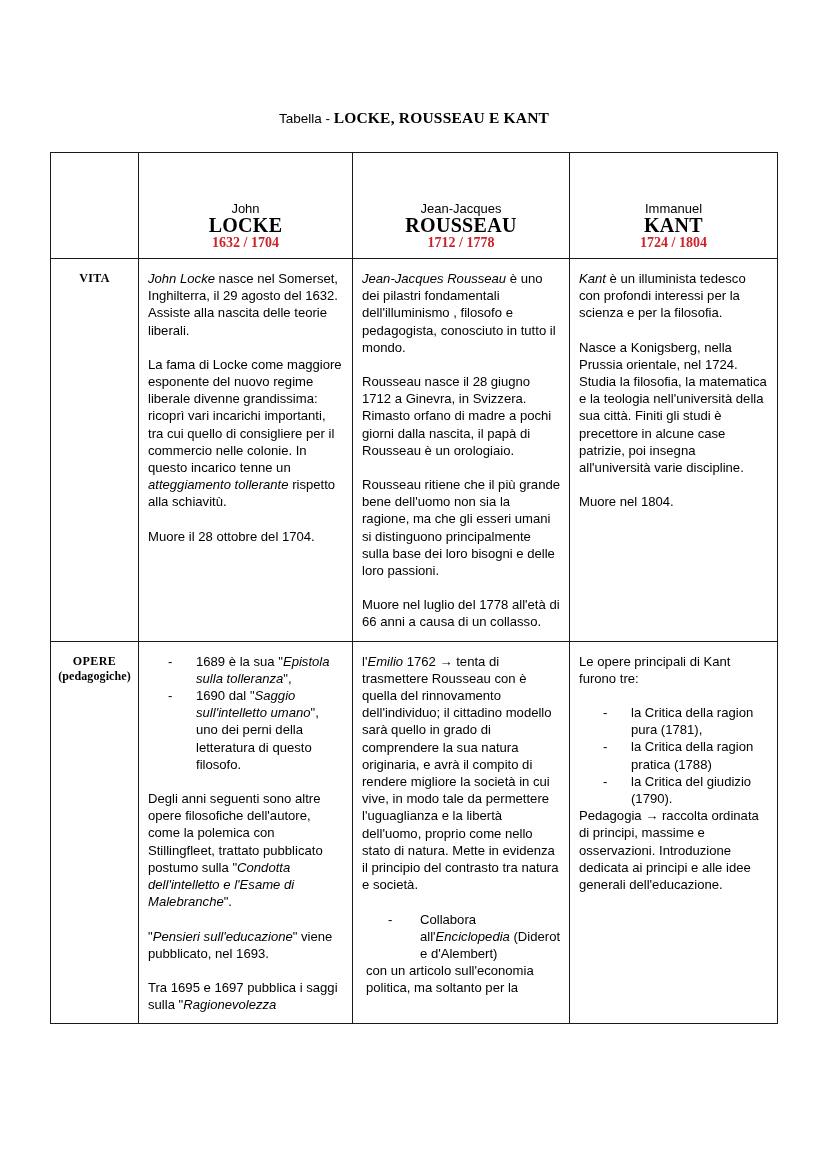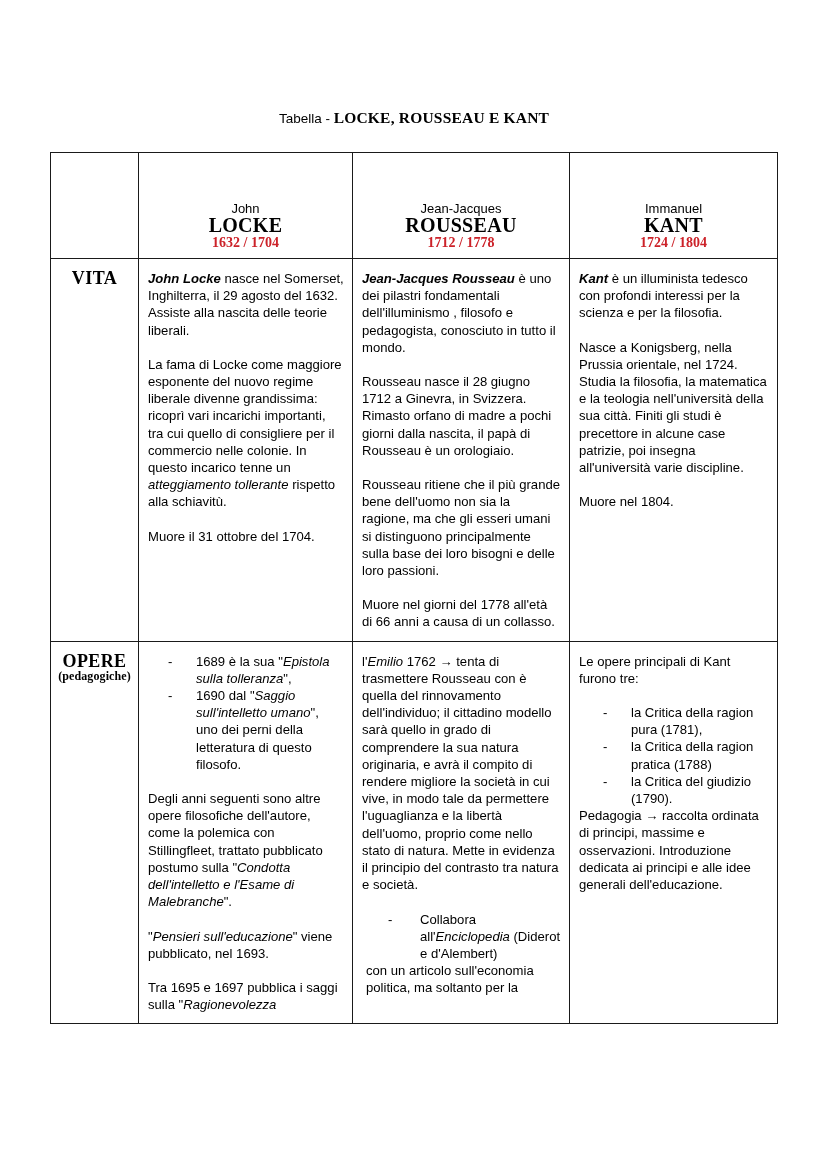--- a/index.html
+++ b/index.html
@@ -95,21 +95,21 @@
 
   
   .rowlabel {
     text-align: center;
     font-family: "Liberation Serif", serif;
     font-weight: 700;
     padding: 12px 4px 4px 4px !important;
   }
   .rl-main {
     display: block;
-    font-size: 18px;
+    font-size: 12px;
     letter-spacing: .4px;
     line-height: 15px;
   }
   .rl-sub {
     display: block;
     font-size: 12px;
     line-height: 15px;
     letter-spacing: .1px;
   }
 
@@ -119,21 +119,21 @@
     font-family: "Liberation Sans", sans-serif;
     font-size: 13.1px;
     line-height: 17.2px;
   }
   .body-cell p {
     margin: 0 0 17px 0;
   }
   .body-cell p:last-child { margin-bottom: 0; }
   b { font-weight: 400; }
   i { font-style: italic; }
-  .bi { font-weight: 700; font-style: italic; }
+  .bi { font-weight: 400; font-style: italic; }
 
   
   ul.dash {
     list-style: none;
     margin: 0 0 0 0;
     padding: 0;
   }
   ul.dash li {
     position: relative;
     padding-left: 48px;
@@ -191,28 +191,28 @@
       </tr>
 
       <tr>
         <td class="rowlabel">
           <span class="rl-main">VITA</span>
         </td>
 
         <td class="body-cell">
           <p><span class="bi">John Locke</span><span> nasce nel Somerset, Inghilterra, il 29 agosto del 1632.  Assiste alla nascita delle teorie liberali.</span></p>
           <p><span>La fama di Locke come maggiore esponente del nuovo regime liberale divenne grandissima: ricoprì vari incarichi importanti, tra cui quello di consigliere per il commercio nelle colonie. In questo incarico tenne un </span><i>atteggiamento tollerante</i><span> rispetto alla schiavitù.</span></p>
-          <p><span>Muore il 31 ottobre del </span><b>1704</b><span>.</span></p>
+          <p><span>Muore il 28 ottobre del </span><b>1704</b><span>.</span></p>
         </td>
 
         <td class="body-cell">
           <p><span class="bi">Jean-Jacques Rousseau</span><span> è uno dei pilastri fondamentali dell'illuminismo , filosofo e pedagogista, conosciuto in tutto il mondo.</span></p>
           <p>Rousseau nasce il 28 giugno 1712 a Ginevra, in Svizzera. Rimasto orfano di madre a pochi giorni dalla nascita, il papà di Rousseau è un orologiaio.</p>
           <p>Rousseau ritiene che il più grande bene dell'uomo non sia la ragione, ma che gli esseri umani si distinguono principalmente sulla base dei loro bisogni e delle loro passioni.</p>
-          <p><span>Muore nel giorni del </span><b>1778</b><span> all'età di 66 anni a causa di un collasso.</span></p>
+          <p><span>Muore nel luglio del </span><b>1778</b><span> all'età di 66 anni a causa di un collasso.</span></p>
         </td>
 
         <td class="body-cell">
           <p><span class="bi">Kant</span><span> è un illuminista tedesco con profondi interessi per la scienza e per la filosofia.</span></p>
           <p>Nasce a Konigsberg, nella Prussia orientale, nel 1724. Studia la filosofia, la matematica e la teologia nell'università della sua città. Finiti gli studi è precettore in alcune case patrizie, poi insegna all'università varie discipline.</p>
           <p><span>Muore nel </span><b>1804</b><span>.</span></p>
         </td>
       </tr>
 
       <tr>

